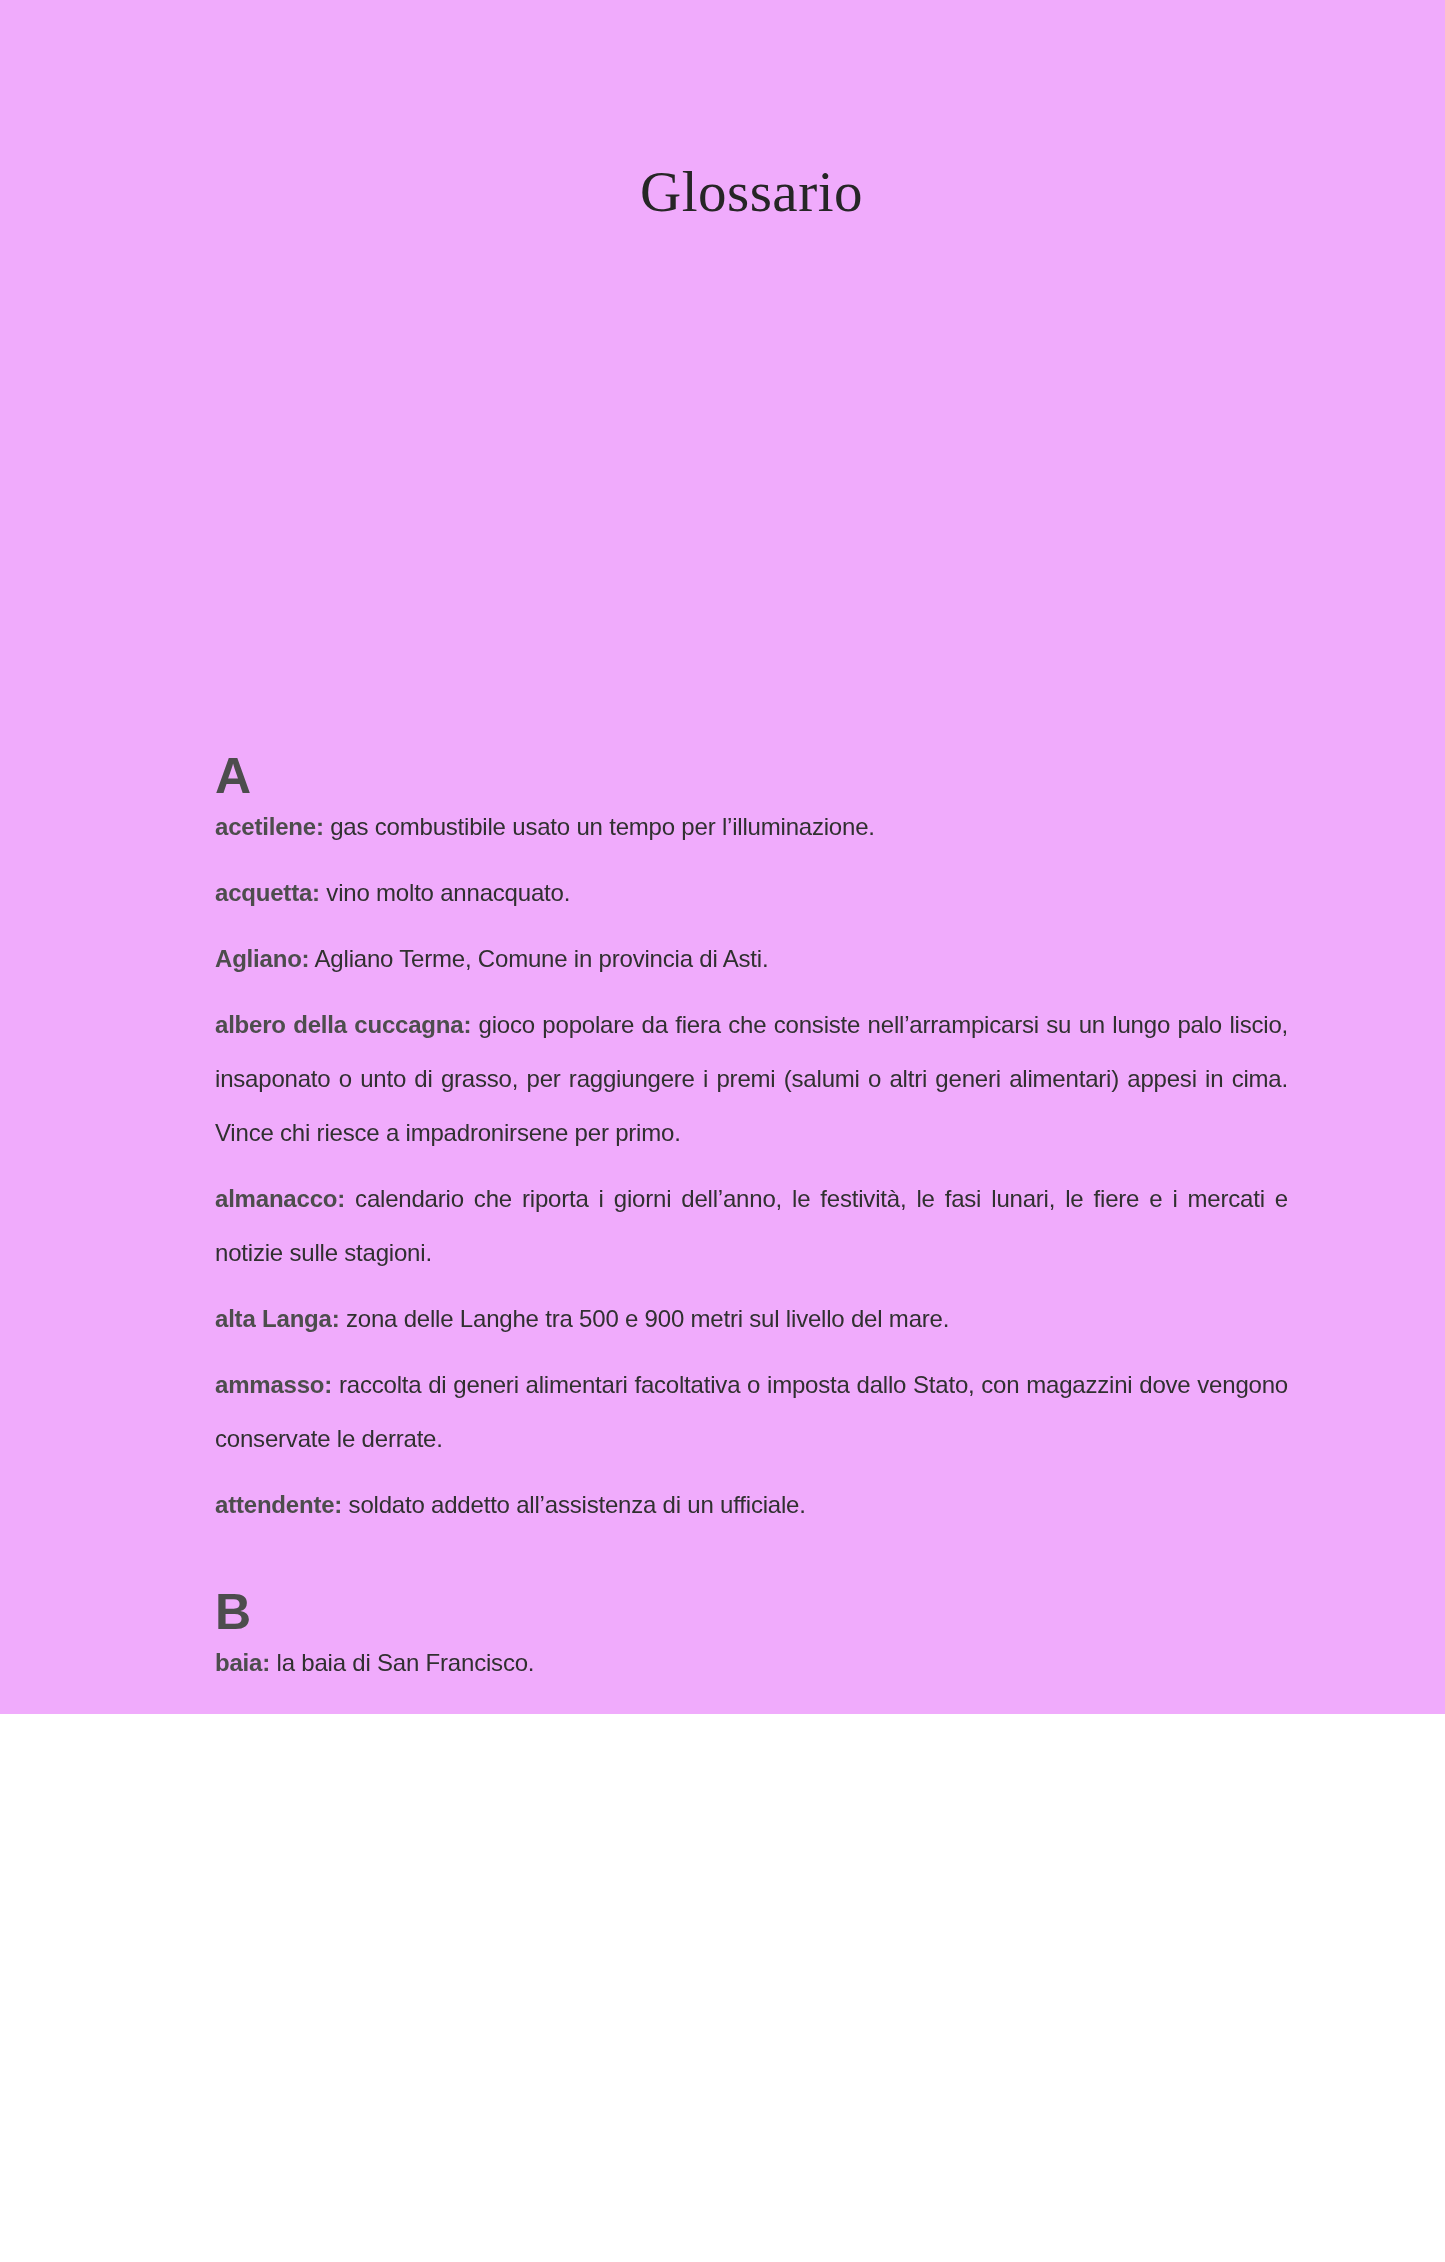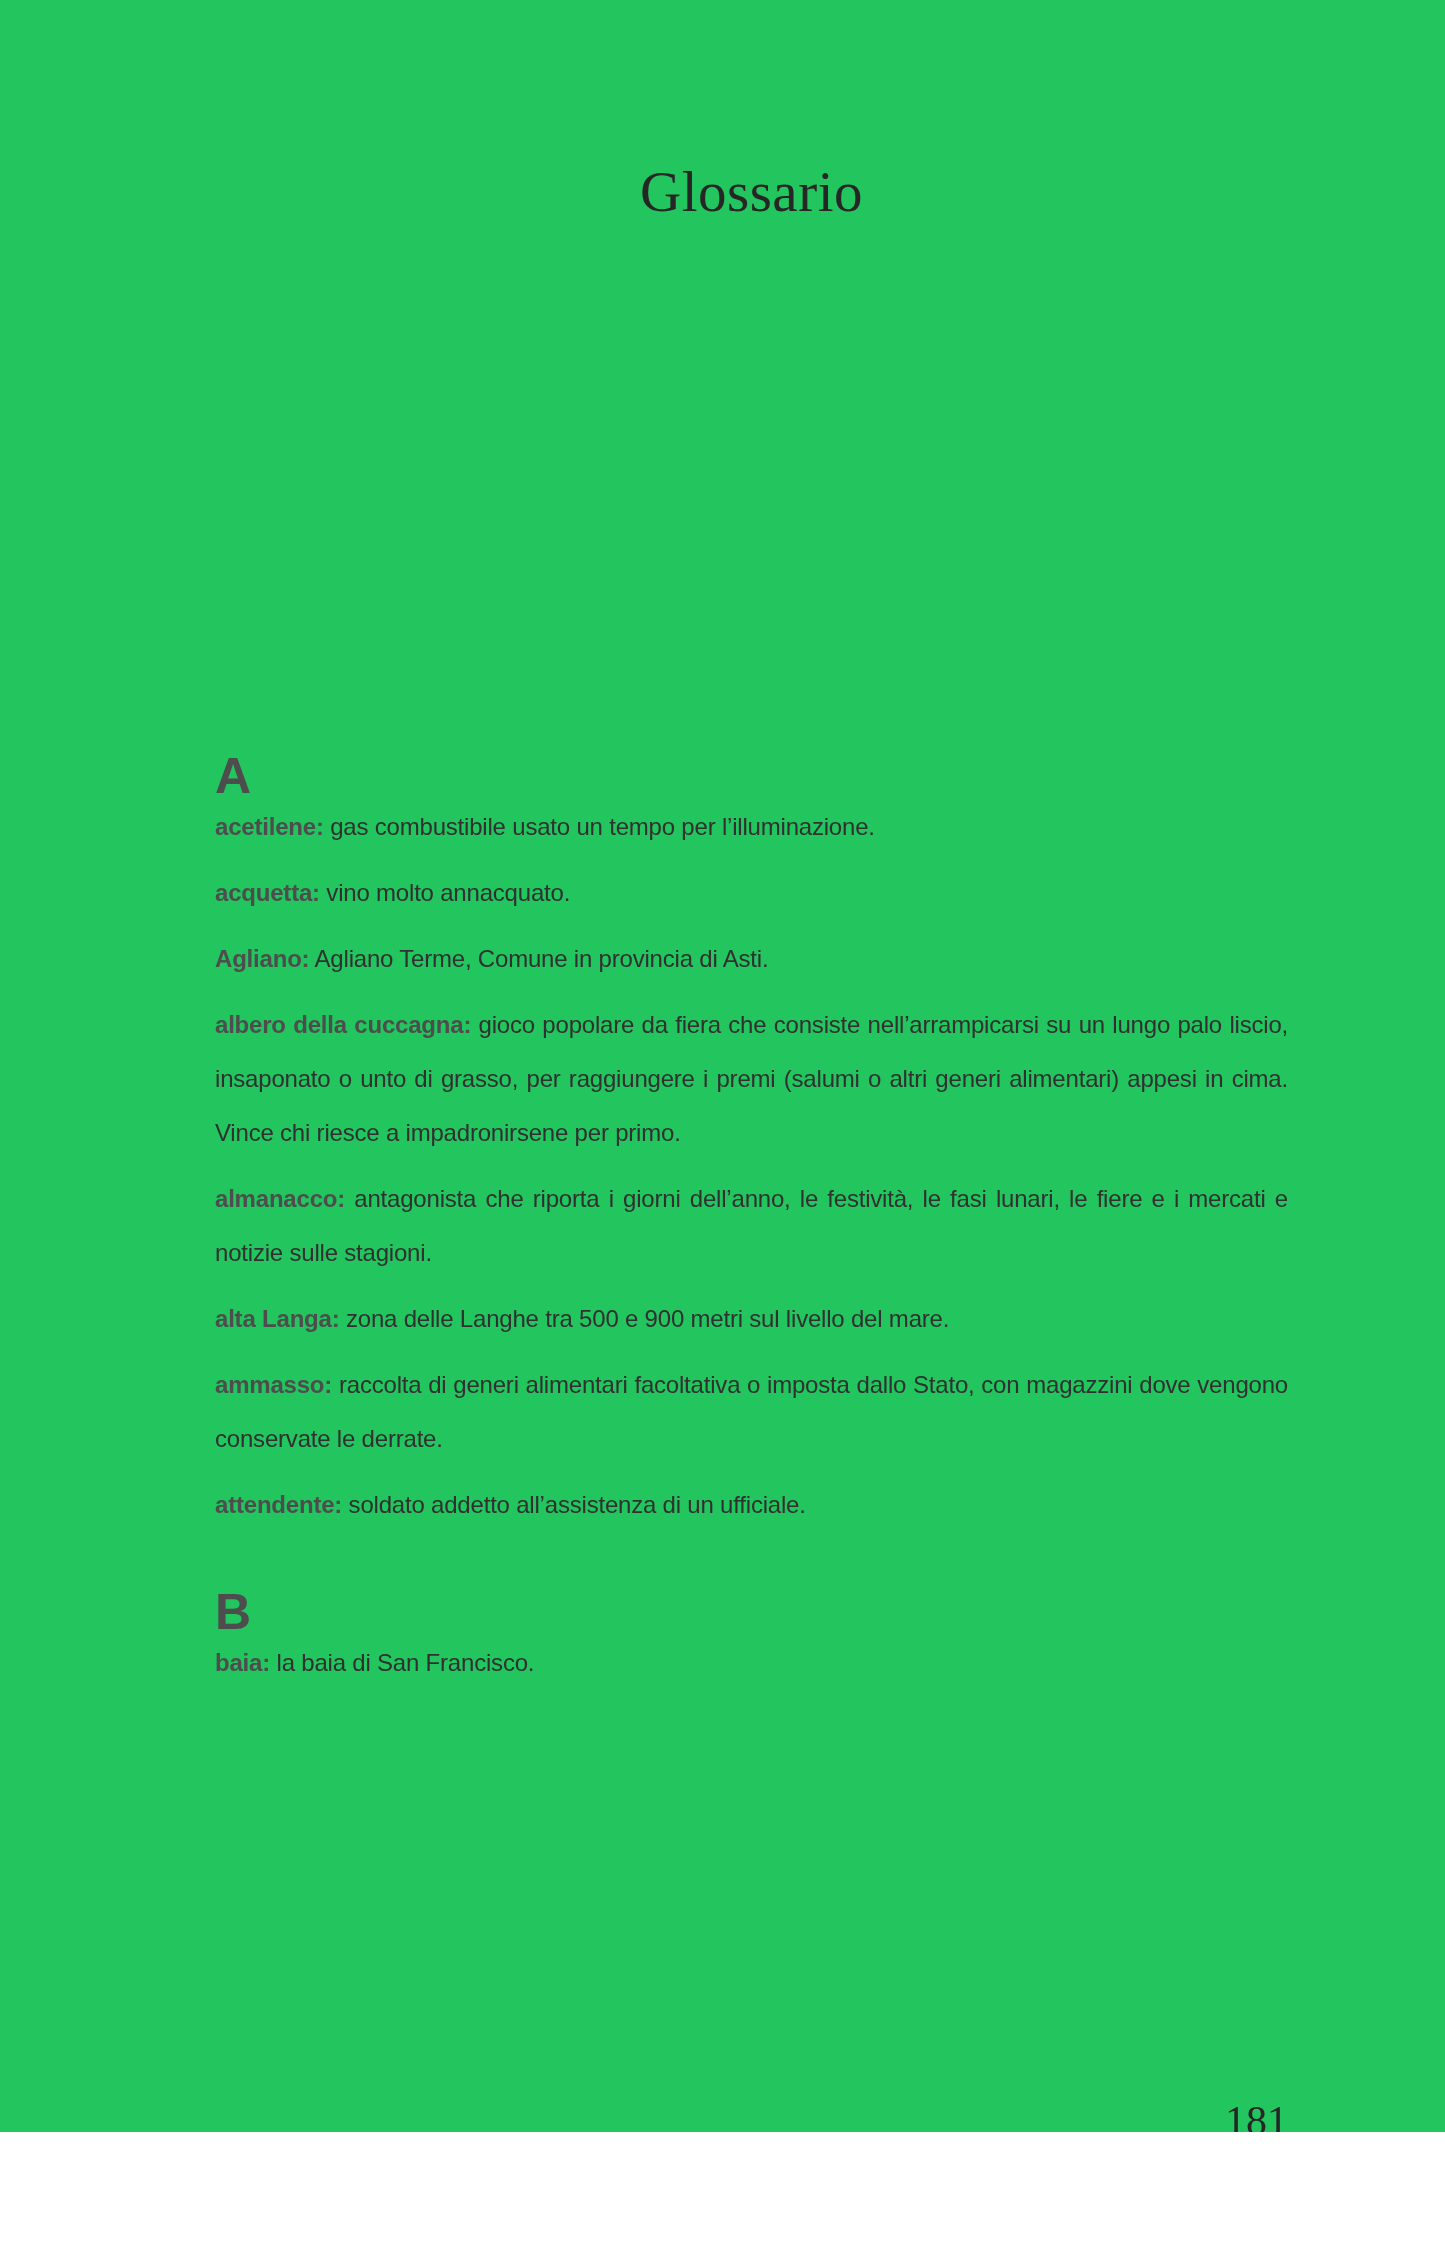--- a/index.html
+++ b/index.html
@@ -1,21 +1,21 @@
 <!DOCTYPE html>
 <html lang="it"><head>
 <meta charset="utf-8">
 <style>
   html, body { margin: 0; padding: 0; background: #ffffff; }
 
   .page {
     position: relative;
     width: 1445px;
-    height: 2132px;
-    background: #22c55e;
+    height: 1714px;
+    background: #f0abfc;
     overflow: hidden;
     font-family: "Liberation Sans", sans-serif;
   }
 
   .title {
     position: absolute;
     top: 163px;
     left: 215px;
     width: 1073px;
     margin: 0;
@@ -82,21 +82,21 @@
 
   <h1 class="title">Glossario</h1>
 
   <main class="content" id="content">
       <section class="section">
         <h2 class="letter">A</h2>
         <p class="entry"><strong class="term">acetilene:</strong> <span class="definition">gas combustibile usato un tempo per l’illuminazione.</span></p>
         <p class="entry"><strong class="term">acquetta:</strong> <span class="definition">vino molto annacquato.</span></p>
         <p class="entry"><strong class="term">Agliano:</strong> <span class="definition">Agliano Terme, Comune in provincia di Asti.</span></p>
         <p class="entry"><strong class="term">albero della cuccagna:</strong> <span class="definition">gioco popolare da fiera che consiste nell’ar­rampicarsi su un lungo palo liscio, insaponato o unto di grasso, per raggiungere i premi (salumi o altri generi alimentari) appesi in cima. Vince chi riesce a impadronirsene per primo.</span></p>
-        <p class="entry"><strong class="term">almanacco:</strong> <span class="definition">antagonista che riporta i giorni dell’anno, le festività, le fasi lunari, le fiere e i mercati e notizie sulle stagioni.</span></p>
+        <p class="entry"><strong class="term">almanacco:</strong> <span class="definition">calendario che riporta i giorni dell’anno, le festività, le fasi lunari, le fiere e i mercati e notizie sulle stagioni.</span></p>
         <p class="entry"><strong class="term">alta Langa:</strong> <span class="definition">zona delle Langhe tra 500 e 900 metri sul livello del mare.</span></p>
         <p class="entry"><strong class="term">ammasso:</strong> <span class="definition">raccolta di generi alimentari facoltativa o imposta dallo Stato, con magazzini dove vengono conservate le derrate.</span></p>
         <p class="entry"><strong class="term">attendente:</strong> <span class="definition">soldato addetto all’assistenza di un ufficiale.</span></p>
       </section>
       <section class="section">
         <h2 class="letter">B</h2>
         <p class="entry"><strong class="term">baia:</strong> <span class="definition">la baia di San Francisco.</span></p>
       </section>
     </main>
 

